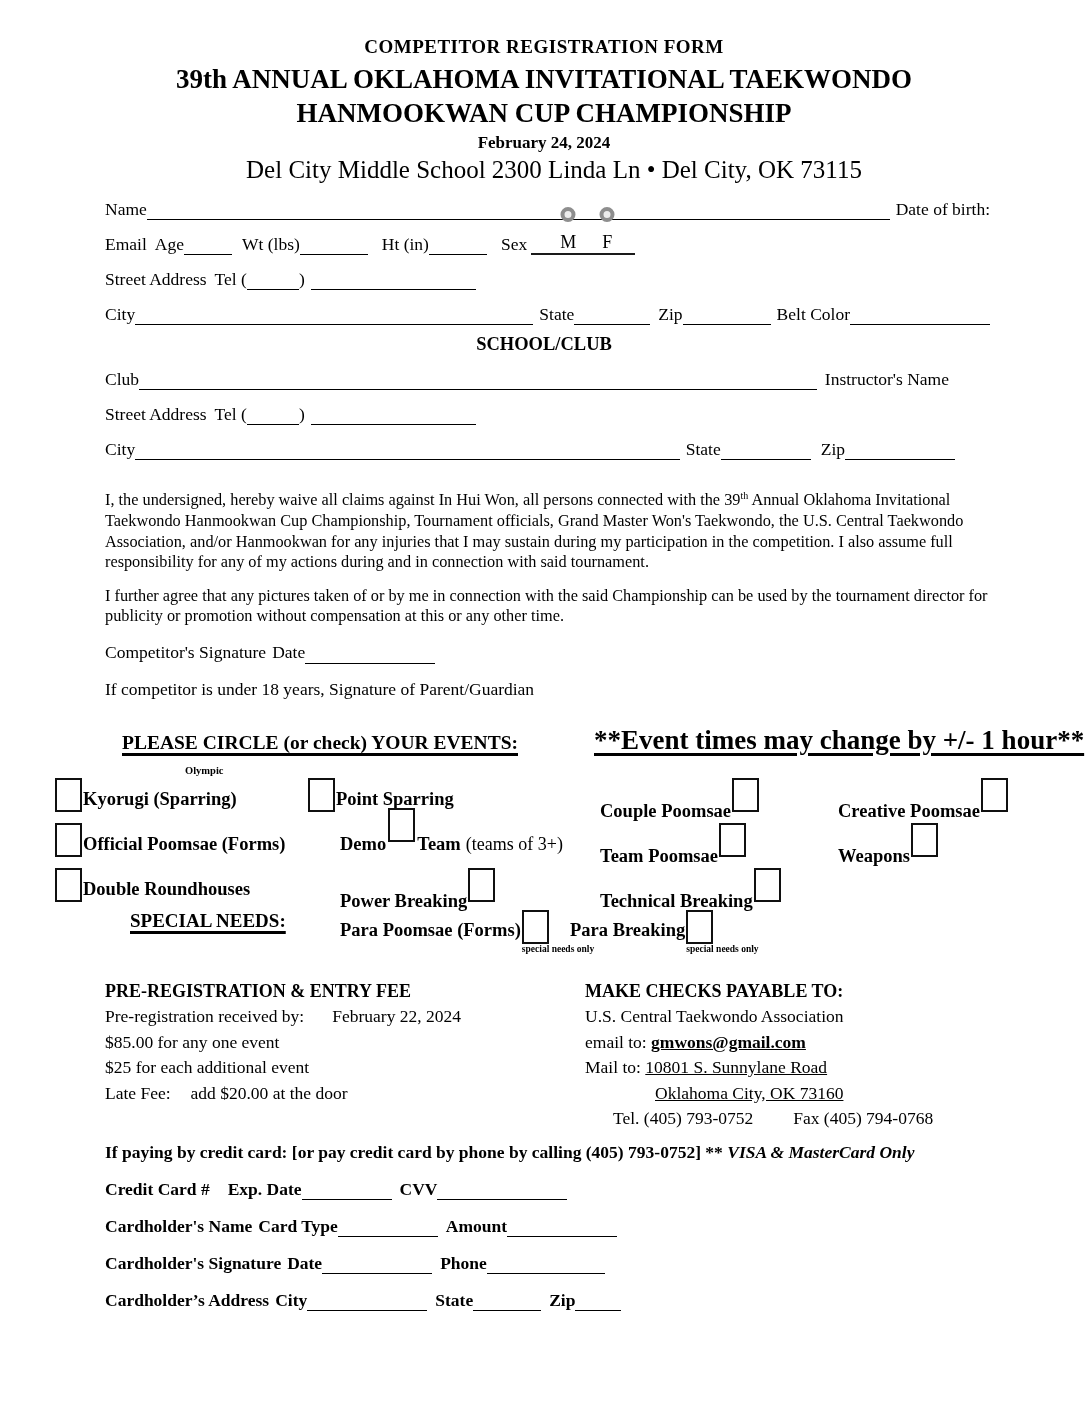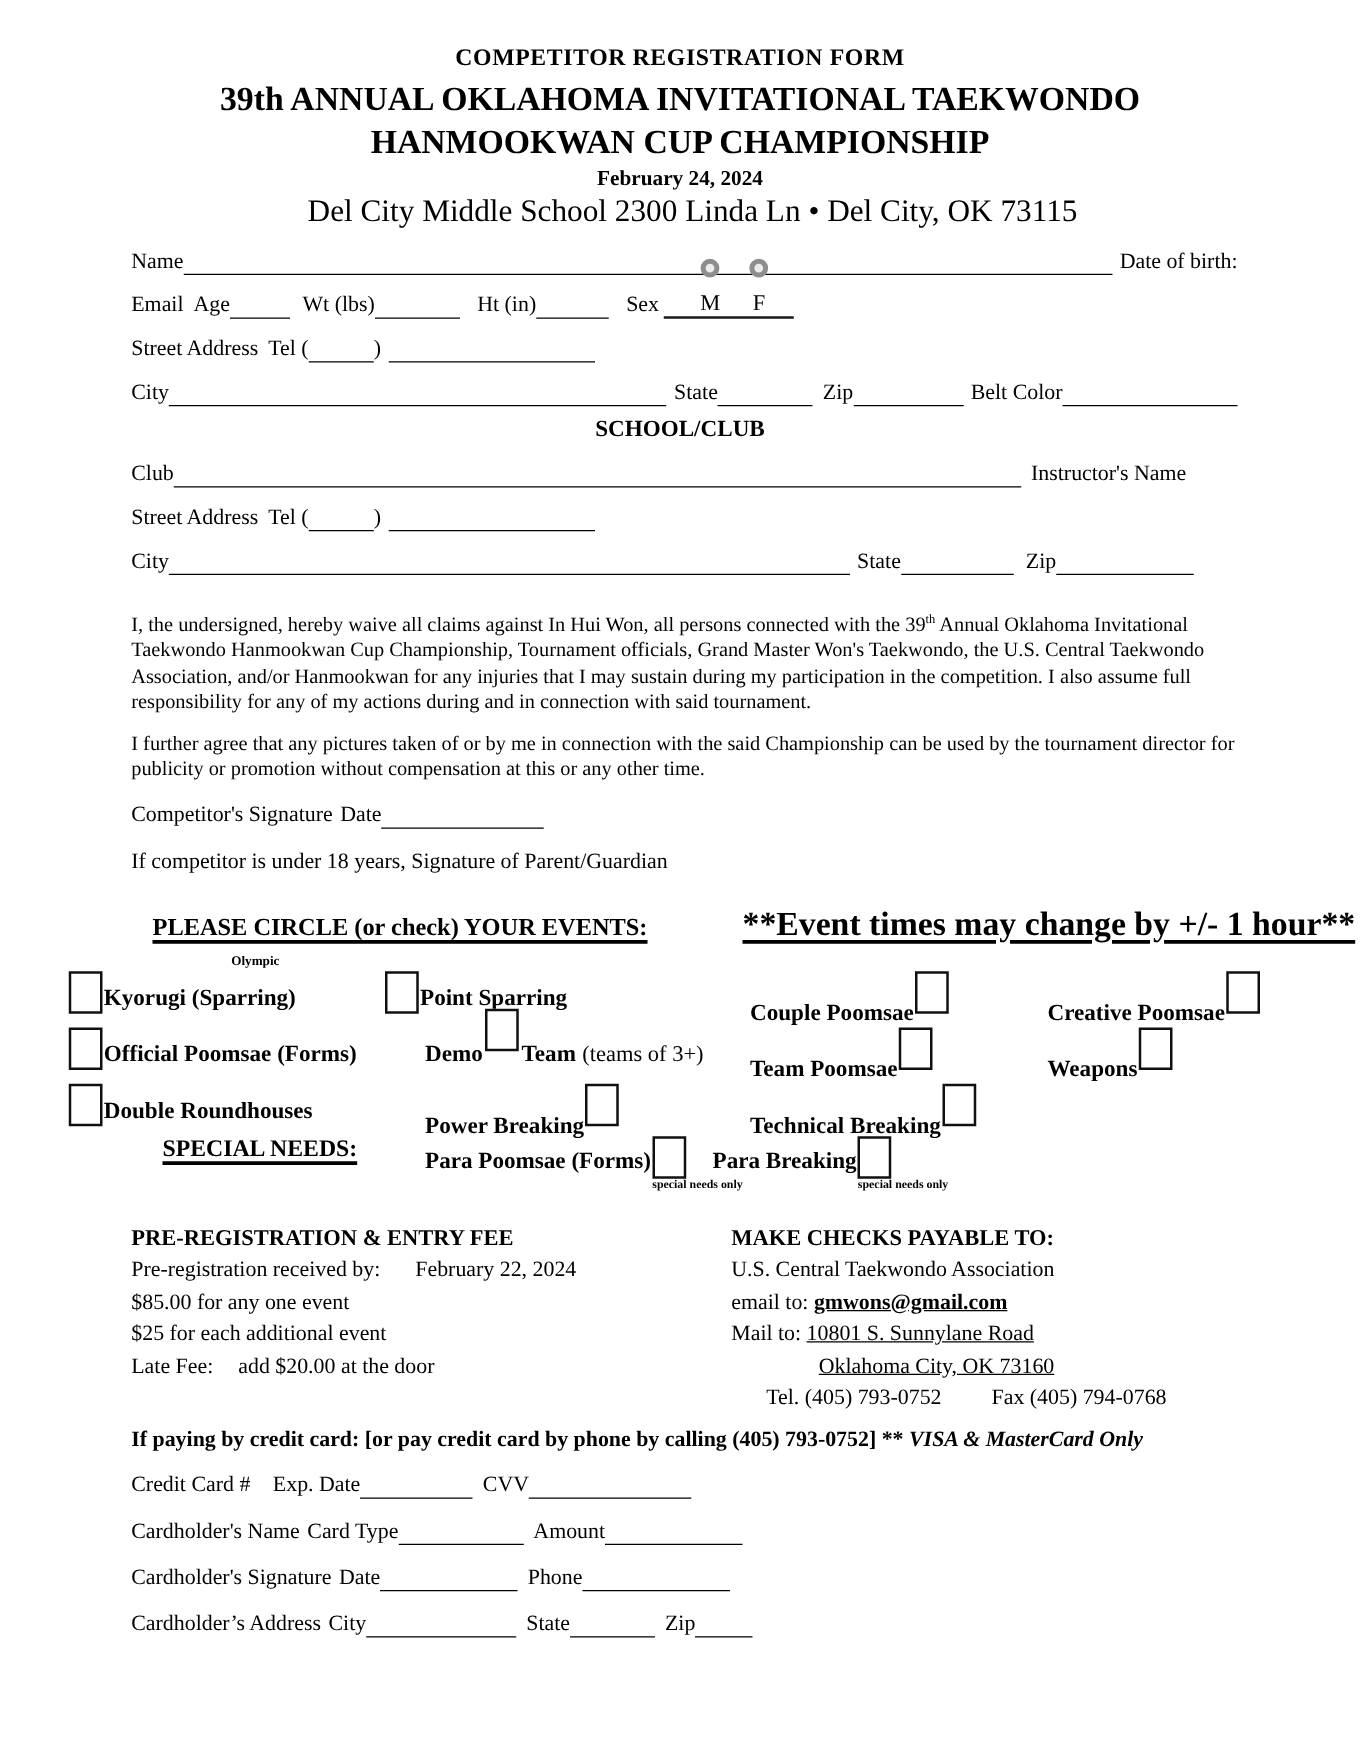--- a/index.html
+++ b/index.html
@@ -15,21 +15,21 @@
   }
   
   .header { padding-top: 36px; text-align: center; }
   .form-title { font-size: 19px; font-weight: bold; letter-spacing: .5px; }
   .main-title { font-size: 27px; font-weight: bold; line-height: 34px; margin-top: 4px; }
   .event-date { font-size: 17px; font-weight: bold; margin-top: 3px; }
   .venue { font-size: 25px; margin-top: 3px; padding-left: 20px; }
 
   
   .sect { margin-left: 105px; margin-right: 98px; }
-  .frow { display: flex; align-items: flex-start; margin-top: 13px; font-size: 17.5px; white-space: nowrap; }
+  .frow { display: flex; align-items: center; margin-top: 13px; font-size: 17.5px; white-space: nowrap; }
   .frow .lbl { flex: 0 0 auto; }
   .line { border-bottom: 1.7px solid #000; height: 22px; flex: 1 1 aupx; }
   .line.w48 { flex: 0 0 48px; } .line.w52 { flex: 0 0 52px; }
   .line.w58 { flex: 0 0 58px; } .line.w68 { flex: 0 0 68px; }
   .line.w76 { flex: 0 0 76px; } .line.w88 { flex: 0 0 88px; }
   .line.w90 { flex: 0 0 90px; } .line.w100 { flex: 0 0 100px; }
   .line.w110 { flex: 0 0 110px; } .line.w118 { flex: 0 0 118px; }
   .line.w120 { flex: 0 0 120px; } .line.w130 { flex: 0 0 130px; }
   .line.w140 { flex: 0 0 140px; } .line.w165 { flex: 0 0 165px; } .line.w48s { flex: 0 0 46px; }
   .gap6 { margin-left: 6px; } .gap8 { margin-left: 8px; }
@@ -88,21 +88,21 @@
   .indent70 { padding-left: 70px; }
   .indent28 { padding-left: 28px; }
 
   
   .refund-box { margin: 26px 90px 0 92px; border: 2.6px solid #000; padding: 3px 4px; }
   .refund-hl { display: block; text-align: center; font-size: 17.5px; font-weight: bold; padding: 2px 0; }
 
   
   .cc-intro { margin: 13px 98px 0 105px; font-size: 17.5px; font-weight: bold; }
   .cc-intro .it { font-style: italic; }
-  .cc-rows .frow { margin-top: 15px; font-weight: normal; font-size: 17.5px; }
+  .cc-rows .frow { margin-top: 15px; font-weight: bold; font-size: 17.5px; }
 </style>
 </head>
 <body>
 
 <div class="page">
 
   <div class="header">
     <div class="form-title">COMPETITOR REGISTRATION FORM</div>
     <div class="main-title">
       <div>39th ANNUAL OKLAHOMA INVITATIONAL TAEKWONDO</div>

